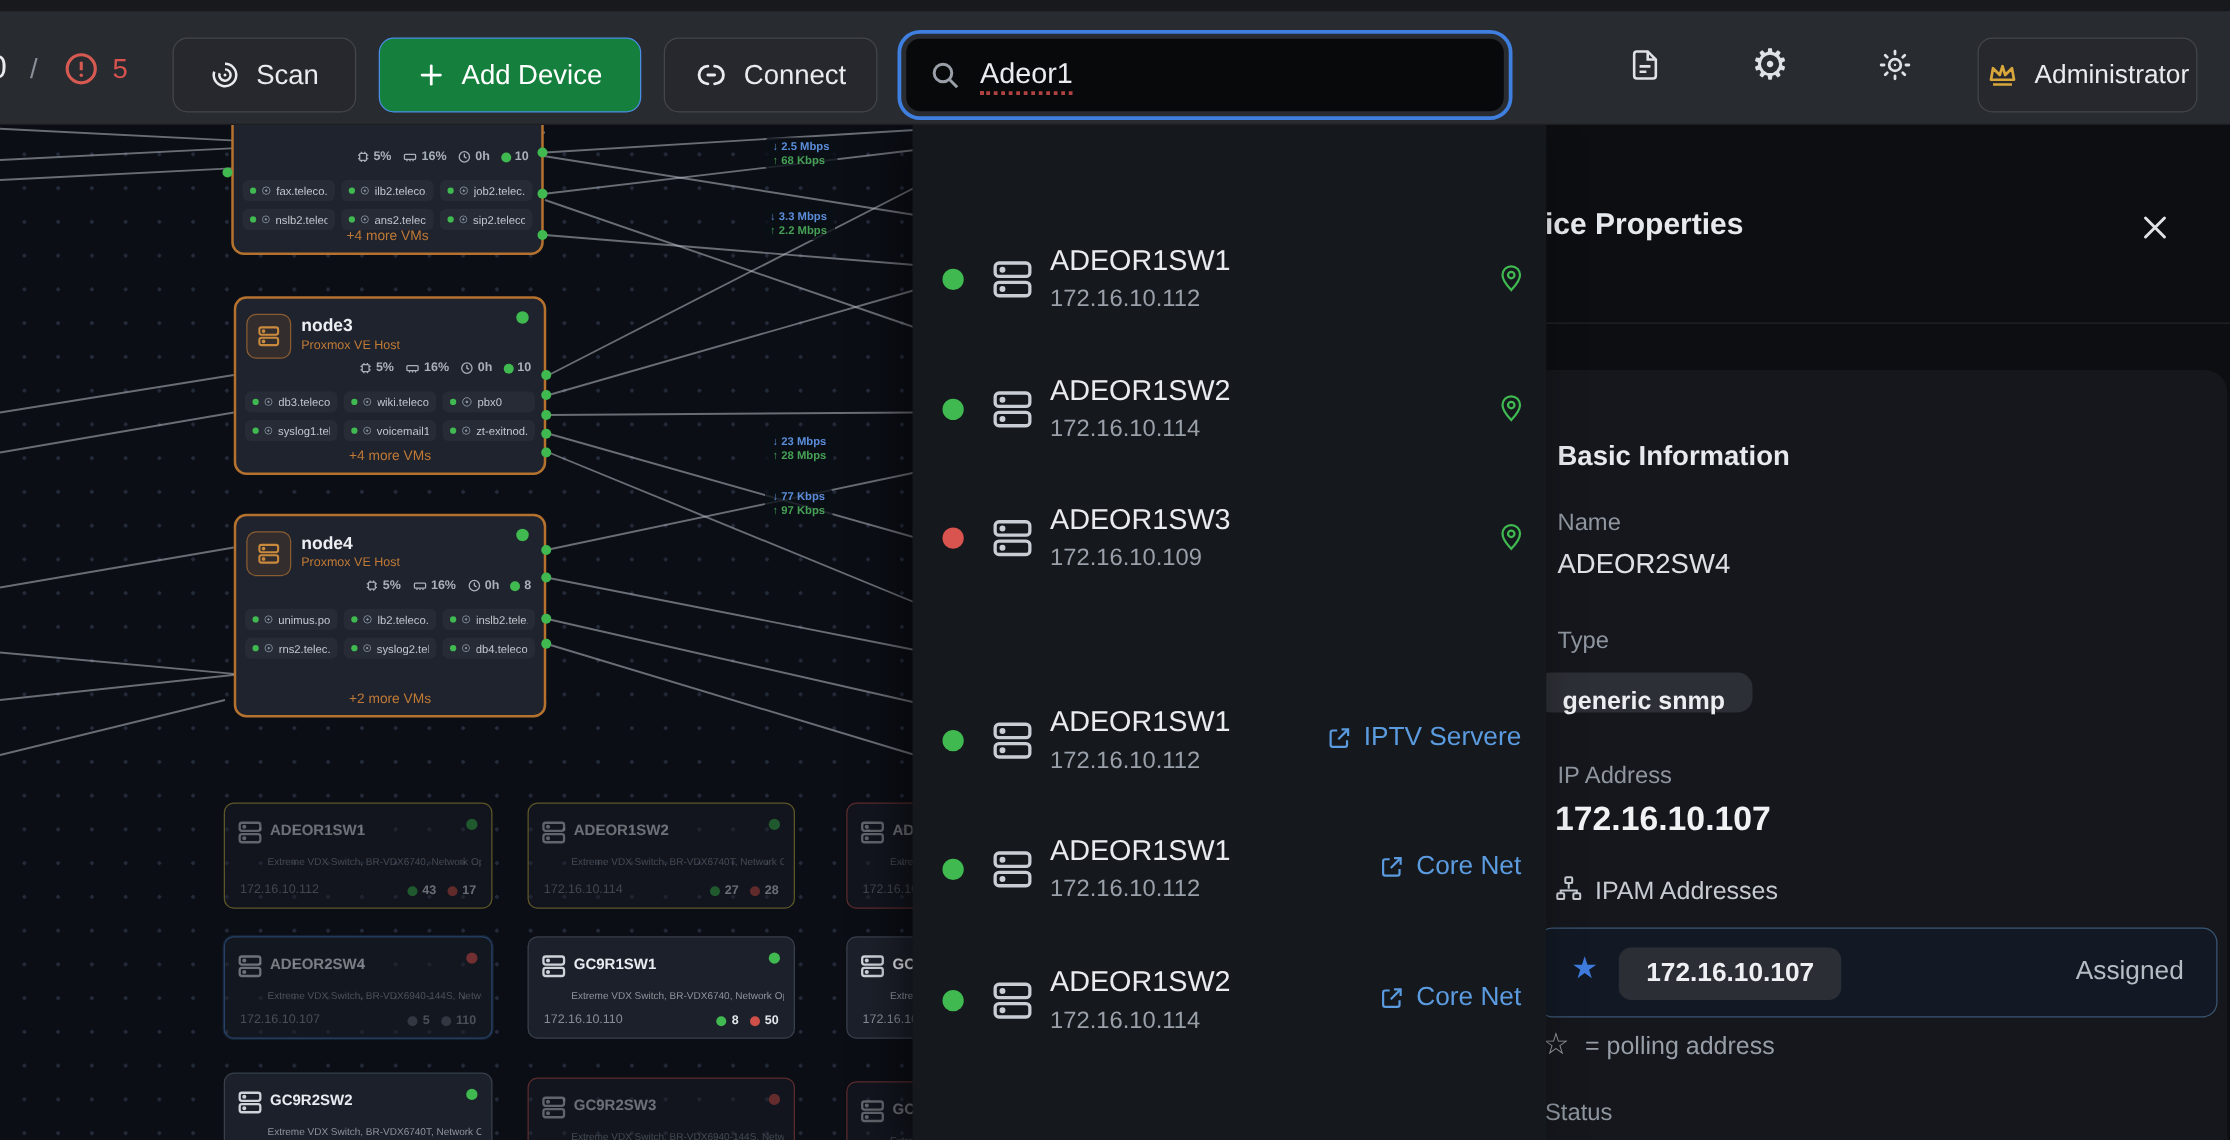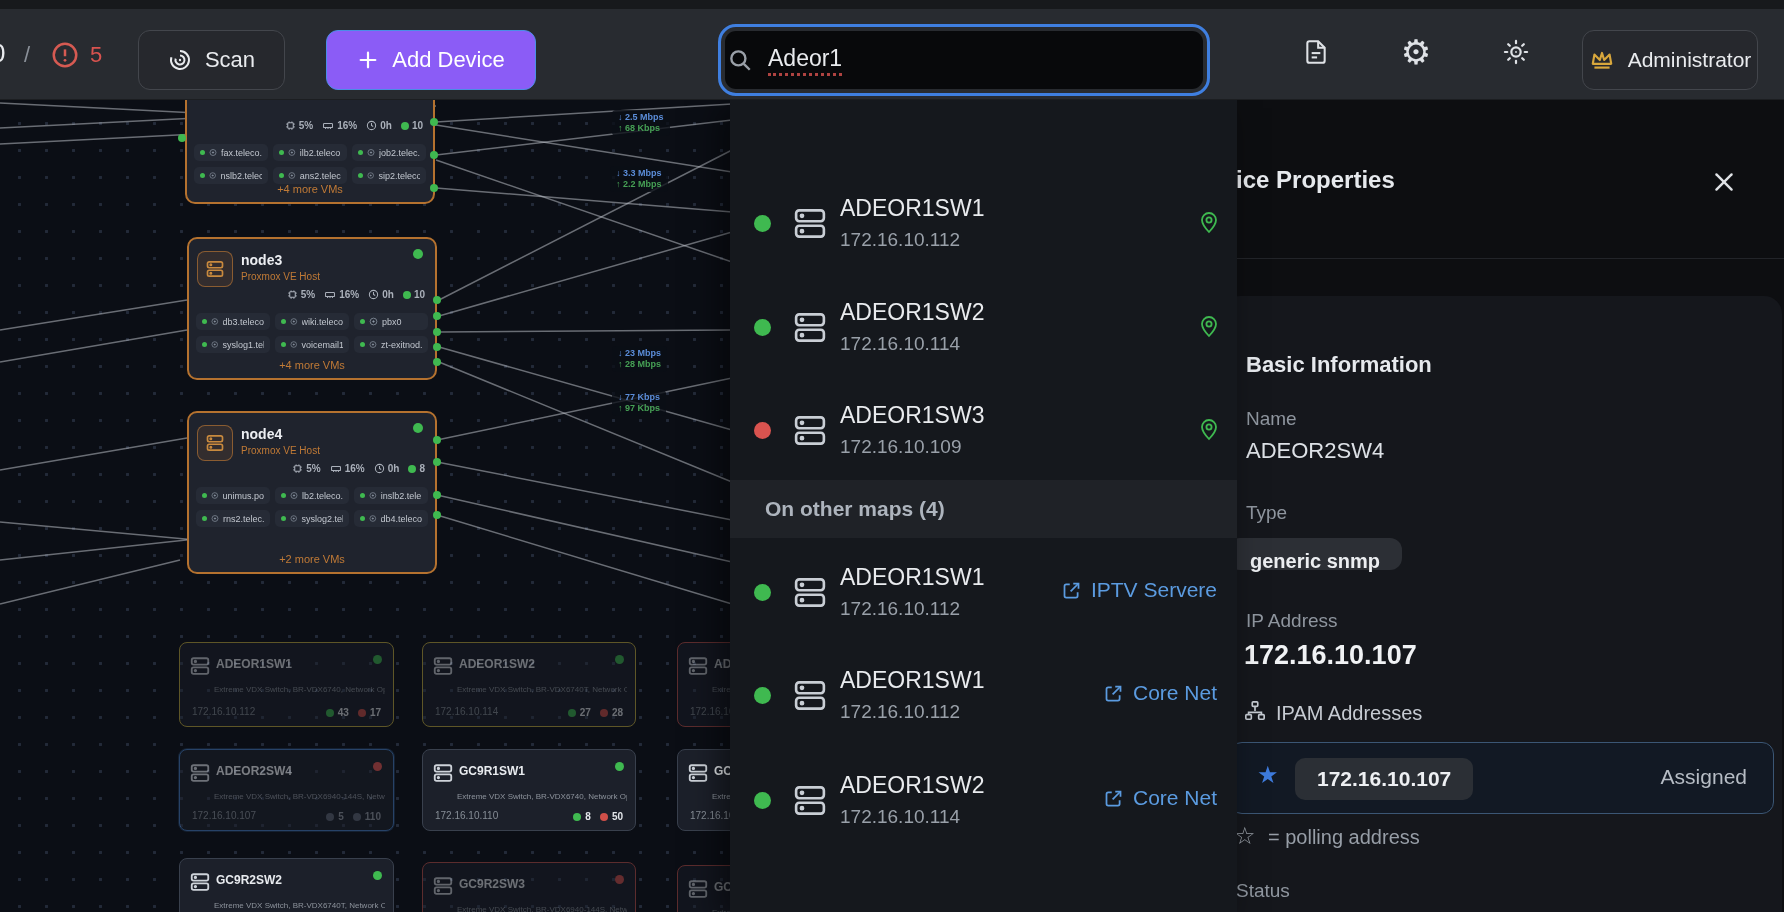--- a/index.html
+++ b/index.html
@@ -60,27 +60,27 @@
   .cnts.gray{color:#8b919b;}
   .dot-up{background:#3fb950;} .dot-down{background:#d9534f;}
 
   
   #topbar{left:0;top:0;width:1784px;height:100px;background:#282b30;z-index:40;
           border-bottom:1px solid #1c1e21;}
   #topbar::before{content:"";position:absolute;left:0;top:0;right:0;height:9px;background:#17191c;}
   .tbtn{position:absolute;top:30px;height:60px;border-radius:12px;border:1px solid #43464c;
         background:#26282d;display:flex;align-items:center;justify-content:center;gap:13px;
         font-size:22px;color:#e9ebee;cursor:pointer;}
-  .tbtn.blue{background:#8b5cf6;border-color:#4a8ee6;color:#fff;margin-left:23px;}
+  .tbtn.blue{background:#15803d;border-color:#4a8ee6;color:#fff;}
   .iconbtn{position:absolute;top:34px;width:36px;height:36px;display:flex;align-items:center;
         justify-content:center;color:#dfe2e6;cursor:pointer;}
   #searchbox{position:absolute;left:718px;top:24px;width:492px;height:72px;
         border:3px solid #3f7fe0;border-radius:18px;padding:4px;}
   #searchinner{width:100%;height:100%;background:#08090b;border-radius:11px;
-        display:flex;align-items:center;gap:15px;padding:0 2px;}
+        display:flex;align-items:center;gap:15px;padding:0 18px;}
   #searchtext{font-size:23px;color:#e9ebee;border-bottom:3px dotted rgba(217,83,79,.8);
         padding-bottom:2px;line-height:26px;}
 
   
   #dropdown{left:730px;top:100px;width:507px;height:812px;background:#15181d;z-index:30;
         box-shadow:-10px 8px 30px rgba(0,0,0,.5);}
   .shead{position:absolute;left:0;right:0;background:#1f2227;display:flex;align-items:center;
         padding-left:35px;font-size:21px;font-weight:bold;color:#adb4bd;}
   .rrow{position:absolute;left:0;right:0;height:76px;cursor:pointer;}
   .rrow .stdot{position:absolute;left:24px;top:30px;width:17px;height:17px;border-radius:50%;}
@@ -710,23 +710,20 @@
       <span class="rname">ADEOR1SW3</span>
       <span class="rip">172.16.10.109</span>
       <span class="pin">
           <svg width="24" height="24" viewBox="0 0 24 24" fill="none" stroke="currentColor" stroke-width="1.8">
             <path d="M12 21C12 21 5 13.7 5 9a7 7 0 0 1 14 0c0 4.7-7 12-7 12Z"></path>
             <circle cx="12" cy="9" r="2.6"></circle>
           </svg>
         </span>
     </div>
 
-    <div class="shead" style="top:380px;height:58px">
-      <span>On other maps (4)</span>
-    </div>
 
     <div class="rrow" style="top:454px">
       <span class="stdot dot-up"></span>
       <span class="ricon">
           <svg width="40" height="37" viewBox="0 0 24 24" fill="none" stroke="currentColor" stroke-width="1.7">
             <rect x="3" y="3.5" width="18" height="7" rx="2"></rect>
             <rect x="3" y="13.5" width="18" height="7" rx="2"></rect>
             <circle cx="6.8" cy="7" r="0.7" fill="currentColor"></circle>
             <circle cx="6.8" cy="17" r="0.7" fill="currentColor"></circle>
           </svg>
@@ -810,20 +807,28 @@
     </div>
 
     <div class="tbtn blue" style="left:303px;width:210px">
       <svg width="22" height="22" viewBox="0 0 24 24" stroke="#fff" stroke-width="2.4" stroke-linecap="round">
           <line x1="12" y1="4" x2="12" y2="20"></line>
           <line x1="4" y1="12" x2="20" y2="12"></line>
         </svg>
       <span>Add Device</span>
     </div>
 
+    <div class="tbtn" style="left:531px;width:171px">
+      <svg width="26" height="26" viewBox="0 0 24 24" fill="none" stroke="#e9ebee" stroke-width="2.1" stroke-linecap="round">
+          <path d="M9.5 5.5a6.5 6.5 0 1 0 0 13"></path>
+          <path d="M14.5 5.5a6.5 6.5 0 1 1 0 13"></path>
+          <line x1="9.5" y1="12" x2="14.5" y2="12"></line>
+        </svg>
+      <span>Connect</span>
+    </div>
 
     <div id="searchbox">
       <div id="searchinner">
         <svg width="26" height="26" viewBox="0 0 24 24" fill="none" stroke="#9aa0a8" stroke-width="2.2">
             <circle cx="10.5" cy="10.5" r="6.5"></circle>
             <line x1="15.5" y1="15.5" x2="21" y2="21"></line>
           </svg>
         <span id="searchtext">Adeor1</span>
       </div>
     </div>

